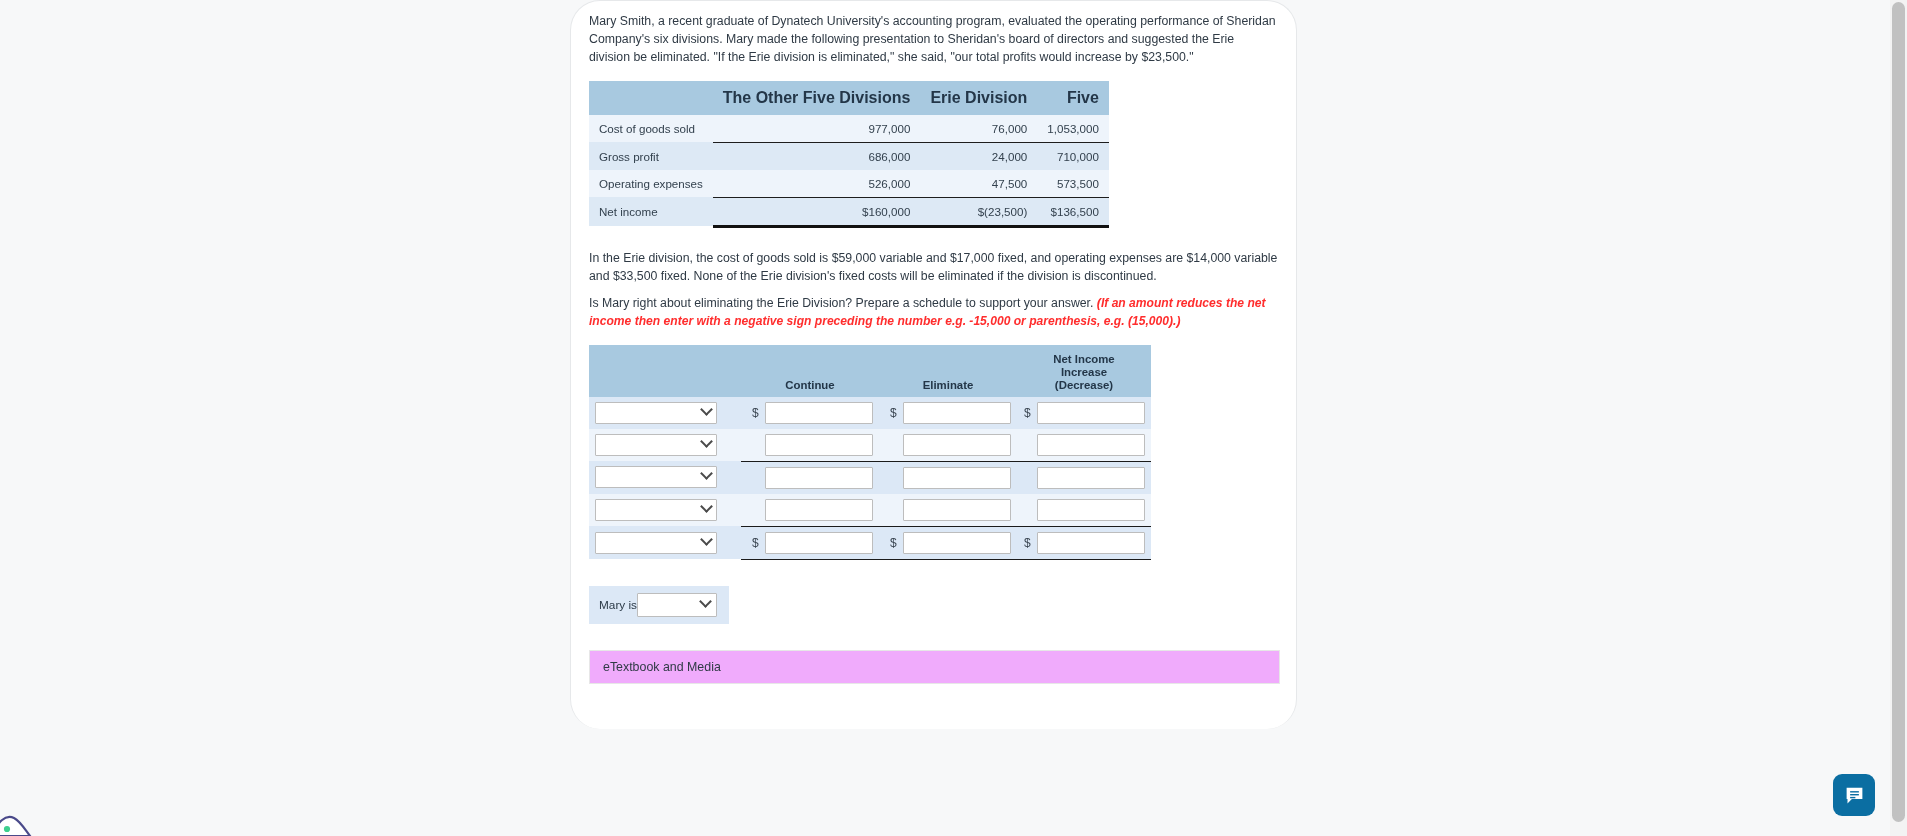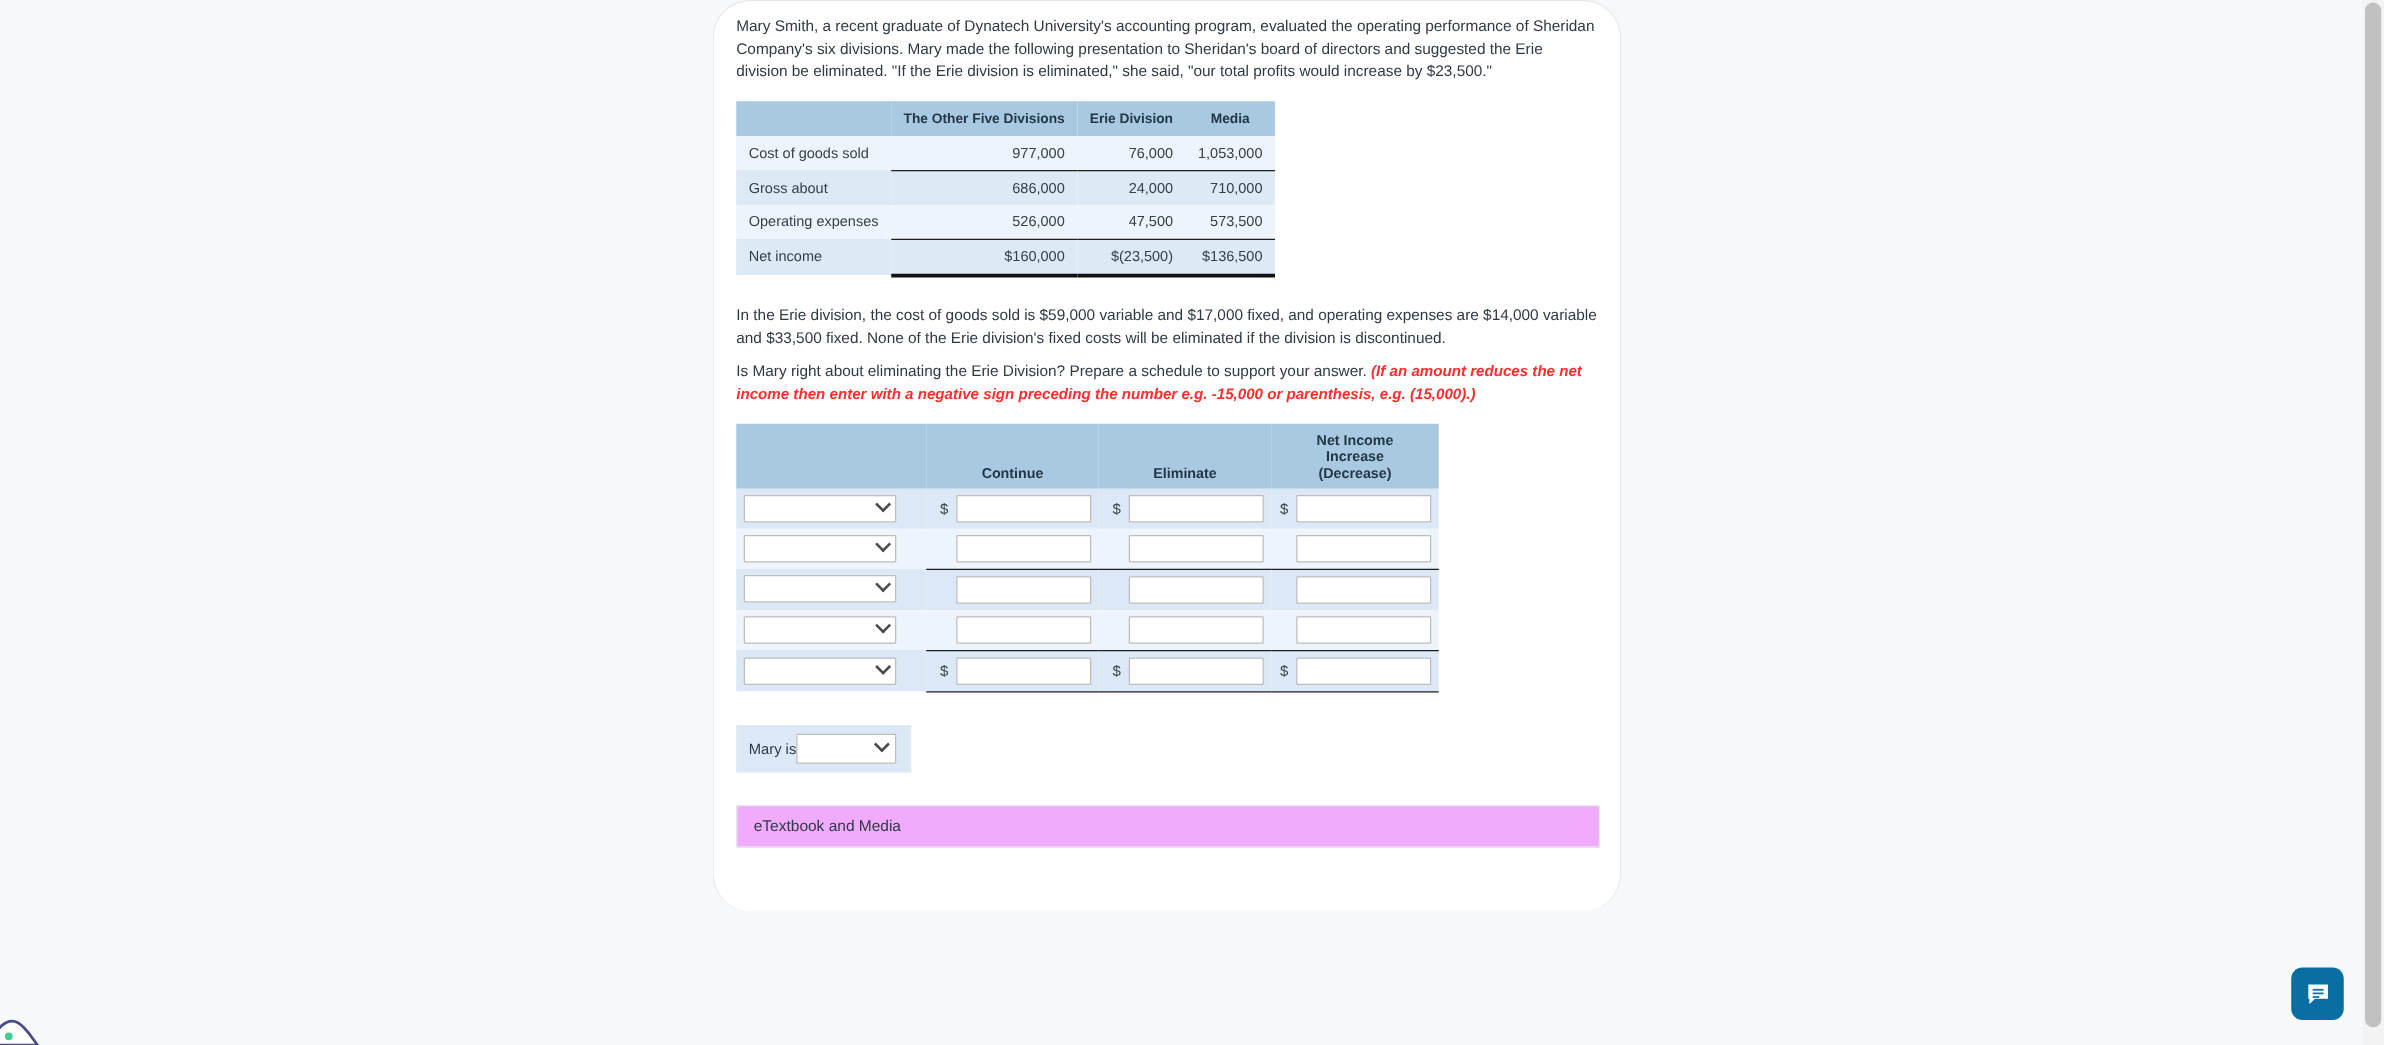--- a/index.html
+++ b/index.html
@@ -61,23 +61,23 @@
     border-collapse: collapse;
     width: 400px;
     margin: 4px 0 22px 0;
     font-size: 11.6px;
     color: #33414e;
   }
   .data-table th {
     background: #a8c9e0;
     color: #233648;
     font-weight: bold;
-    font-size: 11px;
+    font-size: 16px;
     padding: 8px 10px;
-    text-align: center;
+    text-align: right;
     border: none;
     white-space: nowrap;
   }
   .data-table th.blank-head { background: #a8c9e0; }
   .data-table td {
     padding: 7px 10px;
     border: none;
     white-space: nowrap;
   }
   .data-table td.label { text-align: left; }
@@ -324,32 +324,32 @@
     <div class="inner">
 
       <p class="prose">Mary Smith, a recent graduate of Dynatech University's accounting program, evaluated the operating performance of Sheridan Company's six divisions. Mary made the following presentation to Sheridan's board of directors and suggested the Erie division be eliminated. "If the Erie division is eliminated," she said, "our total profits would increase by $23,500."</p>
 
       <table class="data-table">
         <thead>
           <tr>
             <th class="blank-head"></th>
             <th>The Other Five Divisions</th>
             <th>Erie Division</th>
-            <th>Media</th>
+            <th>Five</th>
           </tr>
         </thead>
         <tbody>
           <tr class="even">
             <td class="label">Cost of goods sold</td>
             <td class="num ul-single">977,000</td>
             <td class="num ul-single">76,000</td>
             <td class="num ul-single">1,053,000</td>
           </tr>
           <tr class="odd">
-            <td class="label">Gross about</td>
+            <td class="label">Gross profit</td>
             <td class="num">686,000</td>
             <td class="num">24,000</td>
             <td class="num">710,000</td>
           </tr>
           <tr class="even">
             <td class="label">Operating expenses</td>
             <td class="num ul-single">526,000</td>
             <td class="num ul-single">47,500</td>
             <td class="num ul-single">573,500</td>
           </tr>

